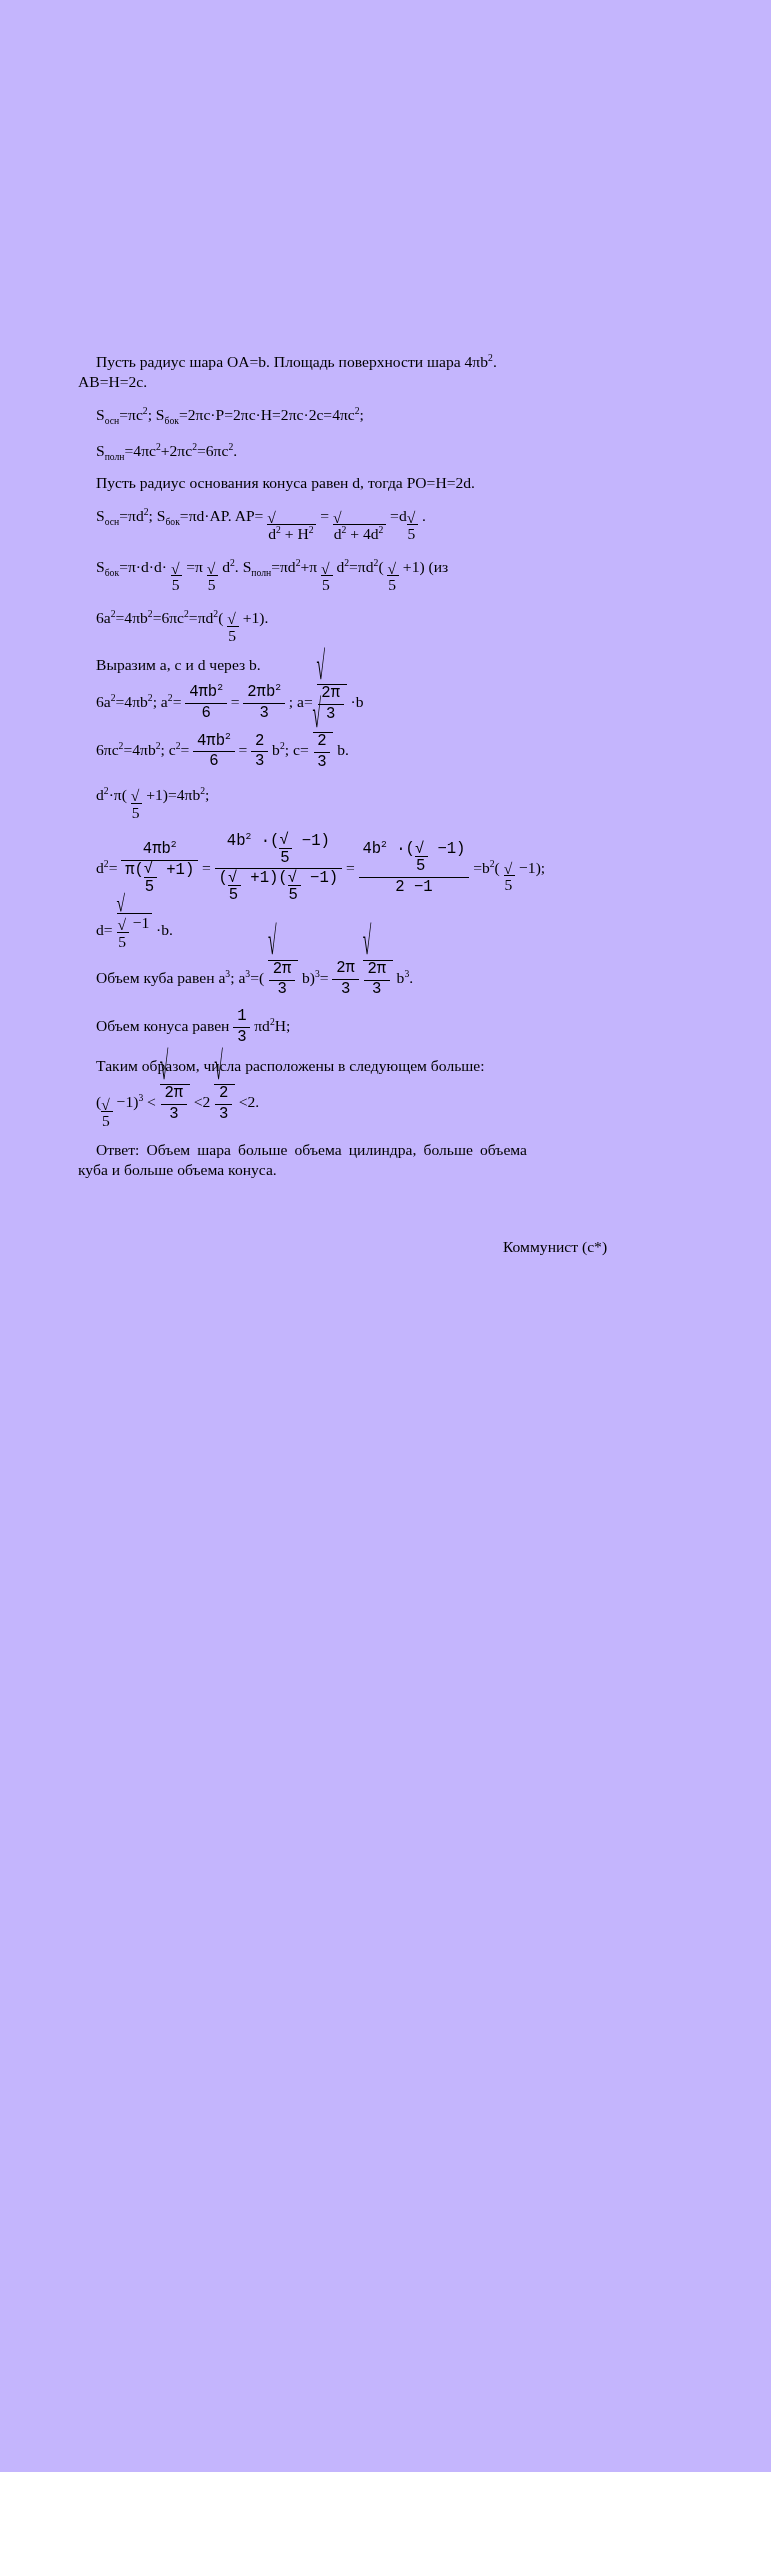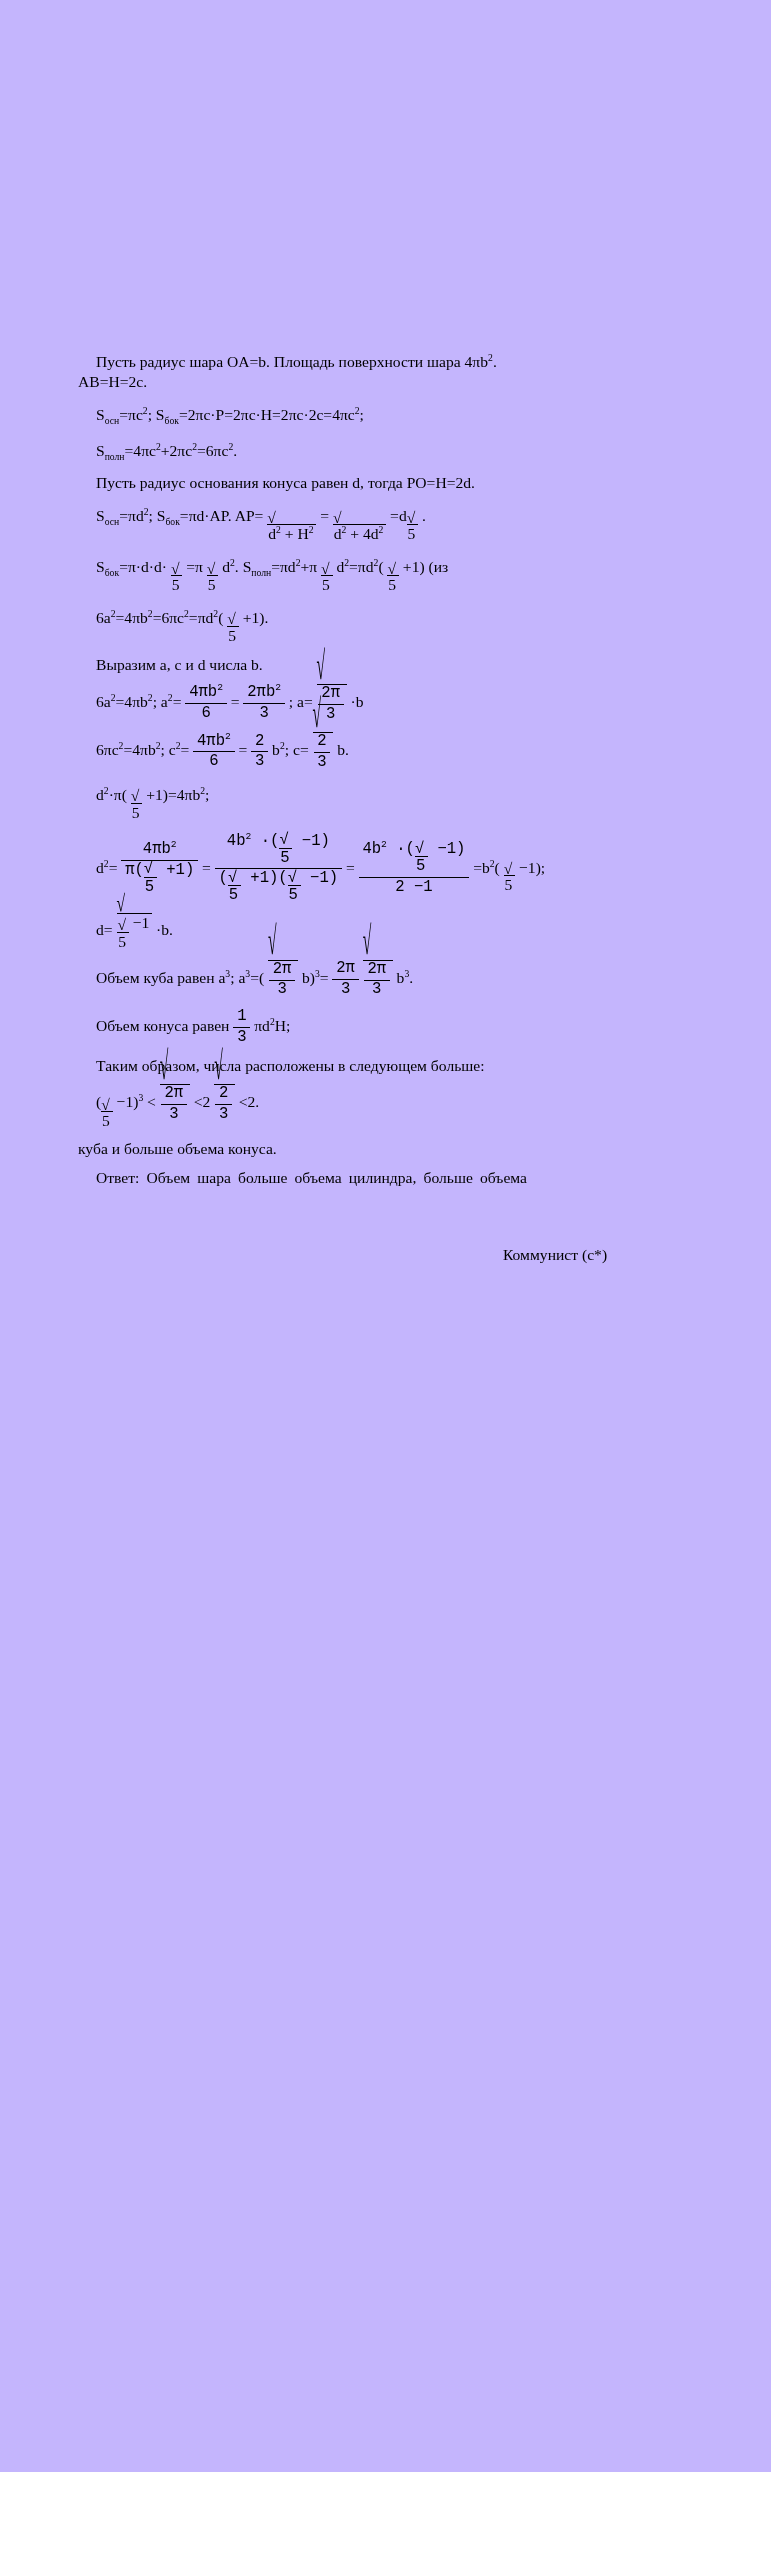--- a/index.html
+++ b/index.html
@@ -68,21 +68,21 @@
             <span class="sqs"></span>
             <span class="sqc">5</span>
           </span> d<span class="su">2</span>=πd<span class="su">2</span>( <span class="sq">
             <span class="sqs"></span>
             <span class="sqc">5</span>
           </span> +1)  (из</div>
         <div class="k-formula ind">6a<span class="su">2</span>=4πb<span class="su">2</span>=6πc<span class="su">2</span>=πd<span class="su">2</span>( <span class="sq">
             <span class="sqs"></span>
             <span class="sqc">5</span>
           </span> +1).</div>
-        <div class="k-text ind">Выразим a, c и d числа b.</div>
+        <div class="k-text ind">Выразим a, c и d через b.</div>
         <div class="k-display ind">6a<span class="su">2</span>=4πb<span class="su">2</span>; a<span class="su">2</span>= <span class="fr"><span class="n">4πb<span class="su">2</span></span><span class="d">6</span></span> = <span class="fr"><span class="n">2πb<span class="su">2</span></span><span class="d">3</span></span> ; a= <span class="sq big">
             <span class="sqs"></span>
             <span class="sqc"><span class="fr"><span class="n">2π</span><span class="d">3</span></span></span>
           </span> ·b</div>
         <div class="k-display ind">6πc<span class="su">2</span>=4πb<span class="su">2</span>; c<span class="su">2</span>= <span class="fr"><span class="n">4πb<span class="su">2</span></span><span class="d">6</span></span> = <span class="fr"><span class="n">2</span><span class="d">3</span></span> b<span class="su">2</span>; c= <span class="sq big">
             <span class="sqs"></span>
             <span class="sqc"><span class="fr"><span class="n">2</span><span class="d">3</span></span></span>
           </span> b.</div>
         <div class="k-formula ind">d<span class="su">2</span>·π( <span class="sq">
             <span class="sqs"></span>
@@ -126,19 +126,19 @@
         <div class="k-display ind">(<span class="sq">
             <span class="sqs"></span>
             <span class="sqc">5</span>
           </span> −1)<span class="su">3</span> &lt; <span class="sq big">
             <span class="sqs"></span>
             <span class="sqc"><span class="fr"><span class="n">2π</span><span class="d">3</span></span></span>
           </span> &lt;2 <span class="sq big">
             <span class="sqs"></span>
             <span class="sqc"><span class="fr"><span class="n">2</span><span class="d">3</span></span></span>
           </span> &lt;2.</div>
+        <div class="k-text ind jfull sp-sm">Ответ: Объем шара больше объема цилиндра, больше объема</div>
         <div class="k-text">куба и больше объема конуса.</div>
-        <div class="k-text ind jfull sp-sm">Ответ: Объем шара больше объема цилиндра, больше объема</div>
       </div>
     <div class="signature">Коммунист (с*)</div>
   </div>
 </div>
 
 
 </body></html>

